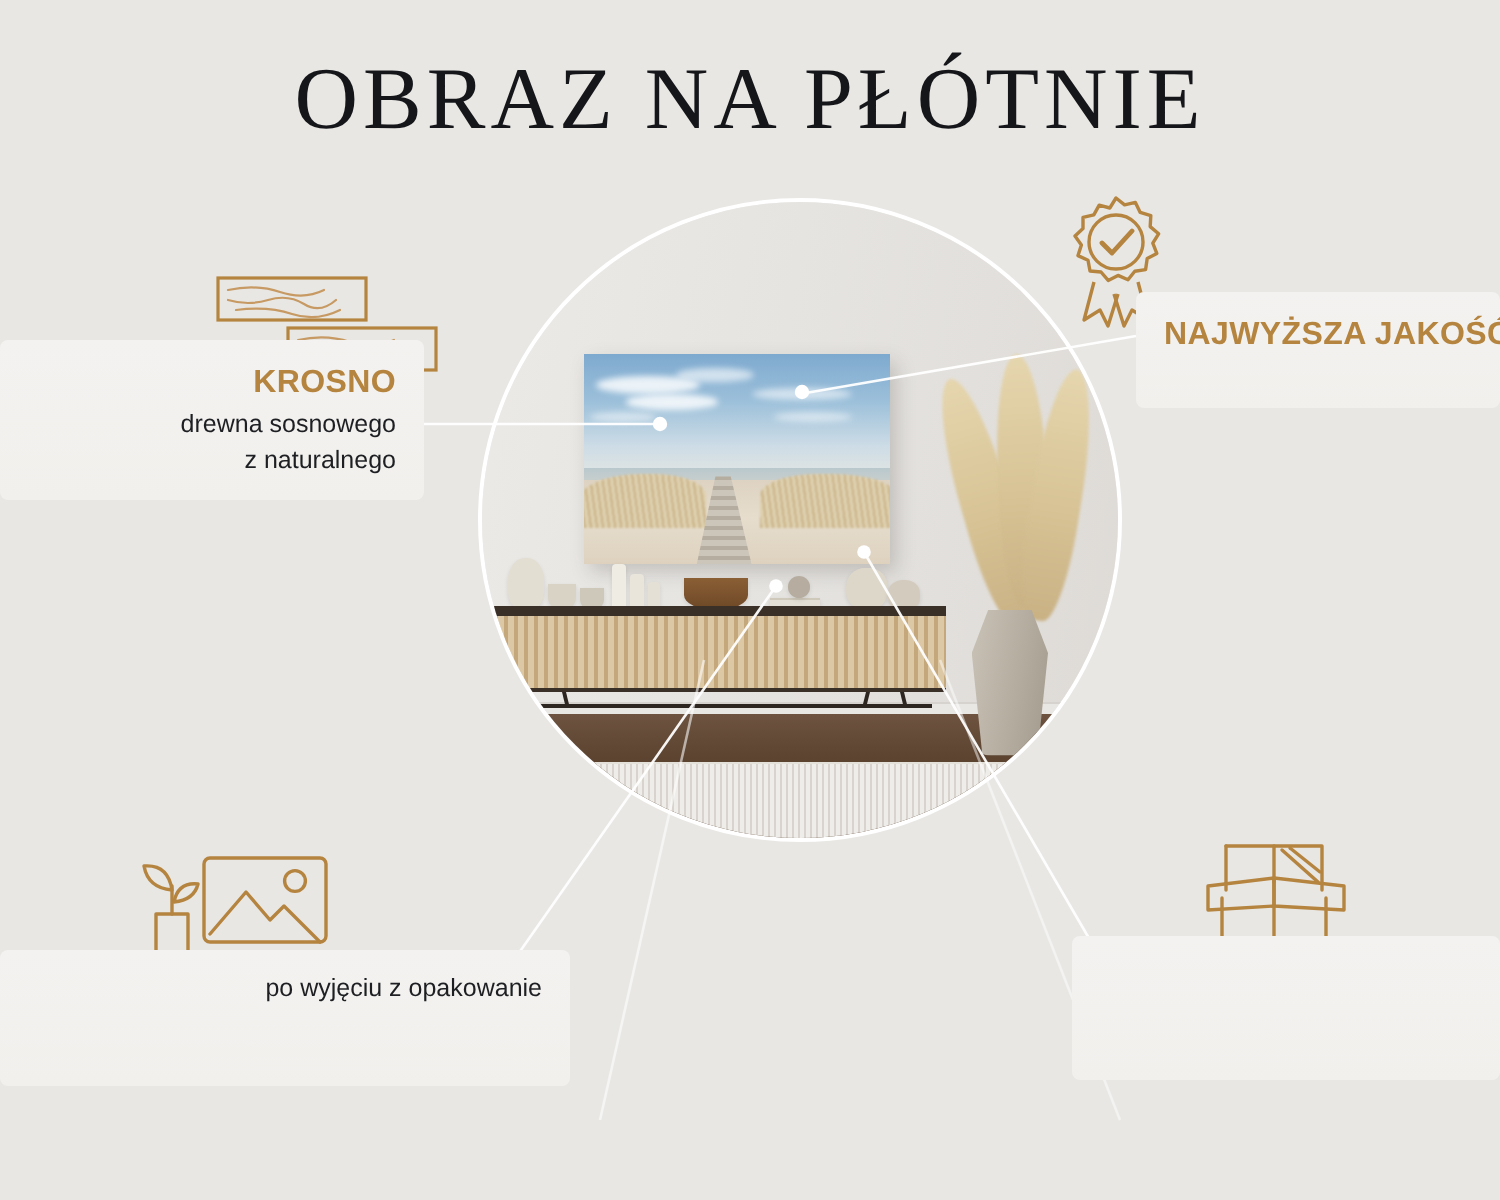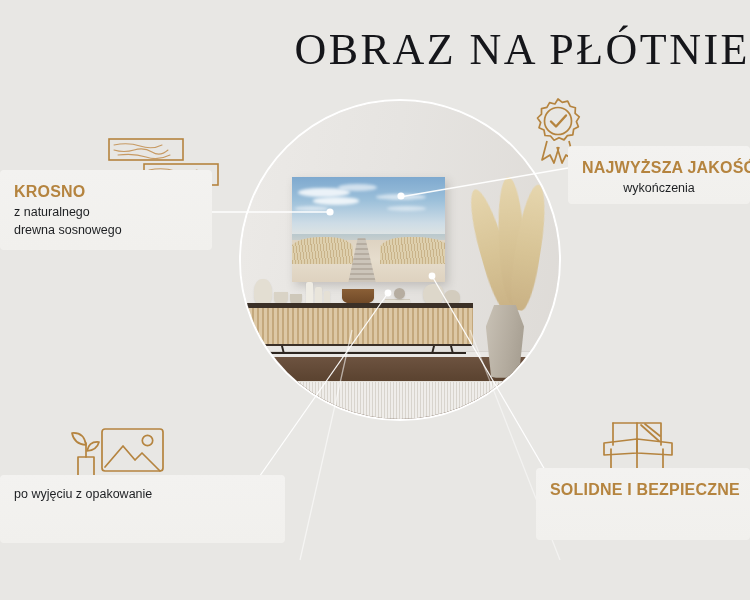--- a/index.html
+++ b/index.html
@@ -6,21 +6,21 @@
   html,body { width:750px; height:600px; overflow:hidden; }
   body {
     background:#e8e7e4;
     font-family:"Liberation Sans", sans-serif;
     position:relative;
   }
 
   
   .title {
     position:absolute; top:24px; left:0; width:750px;
-    text-align:right;
+    text-align:center;
     font-family:"Liberation Serif", serif;
     font-size:44px;
     letter-spacing:2.5px;
     color:#15161a;
     font-weight:400;
     white-space:nowrap;
   }
 
   
   .circle-wrap {
@@ -154,21 +154,21 @@
   .p3 { left:86.5%;top:26%; transform:rotate(9deg);   }
 
   
   .lines { position:absolute; inset:0; pointer-events:none; }
 
   
   .card {
     position:absolute;
     background:linear-gradient(180deg,#f3f2f0 0%,#f1f0ed 100%);
     border-radius:4px;
-    text-align:left;
+    text-align:right;
     padding:10px 14px;
   }
   .card .hl {
     color:#b5843f;
     font-weight:bold;
     font-size:16px;
     letter-spacing:.2px;
     line-height:1.45;
     white-space:nowrap;
   }
@@ -319,28 +319,26 @@
     <path d="M44 5 L59 17"></path>
     <path d="M3 24 L36 20 L36 34 L3 36z"></path>
     <path d="M71 24 L36 20 L36 34 L71 36z"></path>
     <path d="M10 30 L10 54 L36 60 L62 54 L62 30"></path>
     <path d="M36 34 L36 60"></path>
   </g>
 </svg>
 
 <div class="card card-krosno">
   <div class="hl">KROSNO</div>
+  <div class="sub">drewna sosnowego</div>
   <div class="sub">z naturalnego</div>
-  <div class="sub">drewna sosnowego</div>
 </div>
 
 <div class="card card-jakosc">
   <div class="hl">NAJWYŻSZA JAKOŚĆ</div>
-  <div class="sub">wykończenia</div>
 </div>
 
 <div class="card card-gotowy">
   <div class="sub">po wyjęciu z opakowanie</div>
 </div>
 
 <div class="card card-opak">
-  <div class="hl">SOLIDNE I BEZPIECZNE</div>
 </div>
 
 </body></html>

